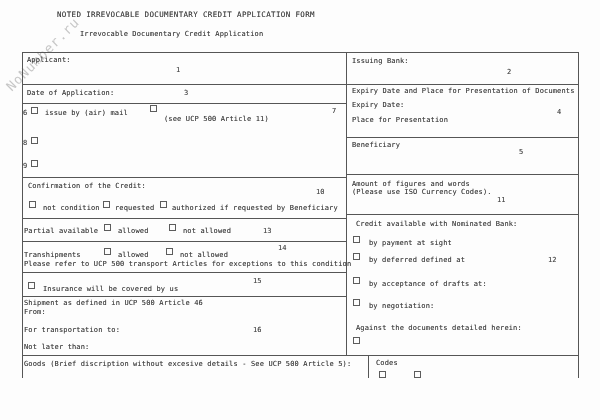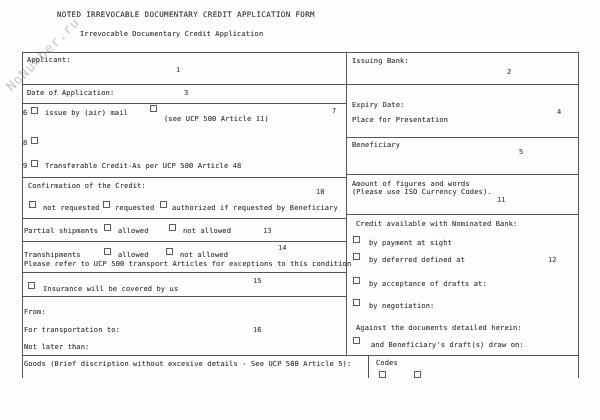--- a/index.html
+++ b/index.html
@@ -61,60 +61,61 @@
   <div class="t num" style="left:23px;top:109px">6</div>
   <span class="cb" style="left:31px;top:107px"></span>
   <div class="t" style="left:45px;top:109px">issue by (air) mail</div>
   <span class="cb" style="left:150px;top:105px"></span>
   <div class="t num" style="left:332px;top:107px">7</div>
   <div class="t" style="left:164px;top:115px">(see UCP 500 Article 11)</div>
   <div class="t num" style="left:23px;top:139px">8</div>
   <span class="cb" style="left:31px;top:137px"></span>
   <div class="t num" style="left:23px;top:162px">9</div>
   <span class="cb" style="left:31px;top:160px"></span>
-  <div class="t" style="left:45px;top:162px">Transferable Credit-As per UCP 500 Article 48</div>
 
   <div class="t" style="left:28px;top:182px">Confirmation of the Credit:</div>
   <div class="t num" style="left:316px;top:188px">10</div>
   <span class="cb" style="left:29px;top:201px"></span>
-  <div class="t" style="left:43px;top:204px">not requested</div>
+  <div class="t" style="left:43px;top:204px">not condition</div>
   <span class="cb" style="left:103px;top:201px"></span>
   <div class="t" style="left:115px;top:204px">requested</div>
   <span class="cb" style="left:160px;top:201px"></span>
   <div class="t" style="left:172px;top:204px">authorized if requested by Beneficiary</div>
 
-  <div class="t" style="left:24px;top:227px">Partial shipments</div>
+  <div class="t" style="left:24px;top:227px">Partial available</div>
   <span class="cb" style="left:104px;top:224px"></span>
   <div class="t" style="left:118px;top:227px">allowed</div>
   <span class="cb" style="left:169px;top:224px"></span>
   <div class="t" style="left:183px;top:227px">not allowed</div>
   <div class="t num" style="left:263px;top:227px">13</div>
 
   <div class="t num" style="left:278px;top:244px">14</div>
   <div class="t" style="left:24px;top:251px">Transhipments</div>
   <span class="cb" style="left:104px;top:248px"></span>
   <div class="t" style="left:118px;top:251px">allowed</div>
   <span class="cb" style="left:166px;top:248px"></span>
   <div class="t" style="left:180px;top:251px">not allowed</div>
   <div class="t" style="left:24px;top:260px">Please refer to UCP 500 transport Articles for exceptions to this condition</div>
 
   <div class="t num" style="left:253px;top:277px">15</div>
   <span class="cb" style="left:28px;top:282px"></span>
   <div class="t" style="left:43px;top:285px">Insurance will be covered by us</div>
 
+  <div class="t" style="left:24px;top:299px">Shipment as defined in UCP 500 Article 46</div>
   <div class="t" style="left:24px;top:308px">From:</div>
   <div class="t" style="left:24px;top:326px">For transportation to:</div>
   <div class="t num" style="left:253px;top:326px">16</div>
   <div class="t" style="left:24px;top:343px">Not later than:</div>
 
   <div class="t" style="left:24px;top:360px">Goods (Brief discription without excesive details - See UCP 500 Article 5):</div>
 
   <div class="t" style="left:352px;top:57px">Issuing Bank:</div>
   <div class="t num" style="left:507px;top:68px">2</div>
 
+  <div class="t" style="left:352px;top:87px">Expiry Date and Place for Presentation of Documents</div>
   <div class="t" style="left:352px;top:101px">Expiry Date:</div>
   <div class="t num" style="left:557px;top:108px">4</div>
   <div class="t" style="left:352px;top:116px">Place for Presentation</div>
 
   <div class="t" style="left:352px;top:141px">Beneficiary</div>
   <div class="t num" style="left:519px;top:148px">5</div>
 
   <div class="t" style="left:352px;top:180px">Amount of figures and words</div>
   <div class="t" style="left:352px;top:188px">(Please use ISO Currency Codes).</div>
   <div class="t num" style="left:497px;top:196px">11</div>
@@ -124,21 +125,20 @@
   <div class="t" style="left:369px;top:239px">by payment at sight</div>
   <span class="cb" style="left:353px;top:253px"></span>
   <div class="t" style="left:369px;top:256px">by deferred defined at</div>
   <div class="t num" style="left:548px;top:256px">12</div>
   <span class="cb" style="left:353px;top:277px"></span>
   <div class="t" style="left:369px;top:280px">by acceptance of drafts at:</div>
   <span class="cb" style="left:353px;top:299px"></span>
   <div class="t" style="left:369px;top:302px">by negotiation:</div>
   <div class="t" style="left:356px;top:324px">Against the documents detailed herein:</div>
   <span class="cb" style="left:353px;top:337px"></span>
-  <div class="t" style="left:371px;top:341px">and Beneficiary's draft(s) draw on:</div>
 
   <div class="t" style="left:376px;top:359px">Codes</div>
   <span class="cb" style="left:379px;top:371px"></span>
   <span class="cb" style="left:414px;top:371px"></span>
 
   <div class="cut-cover"></div>
 
 </div>
 
 </body></html>

